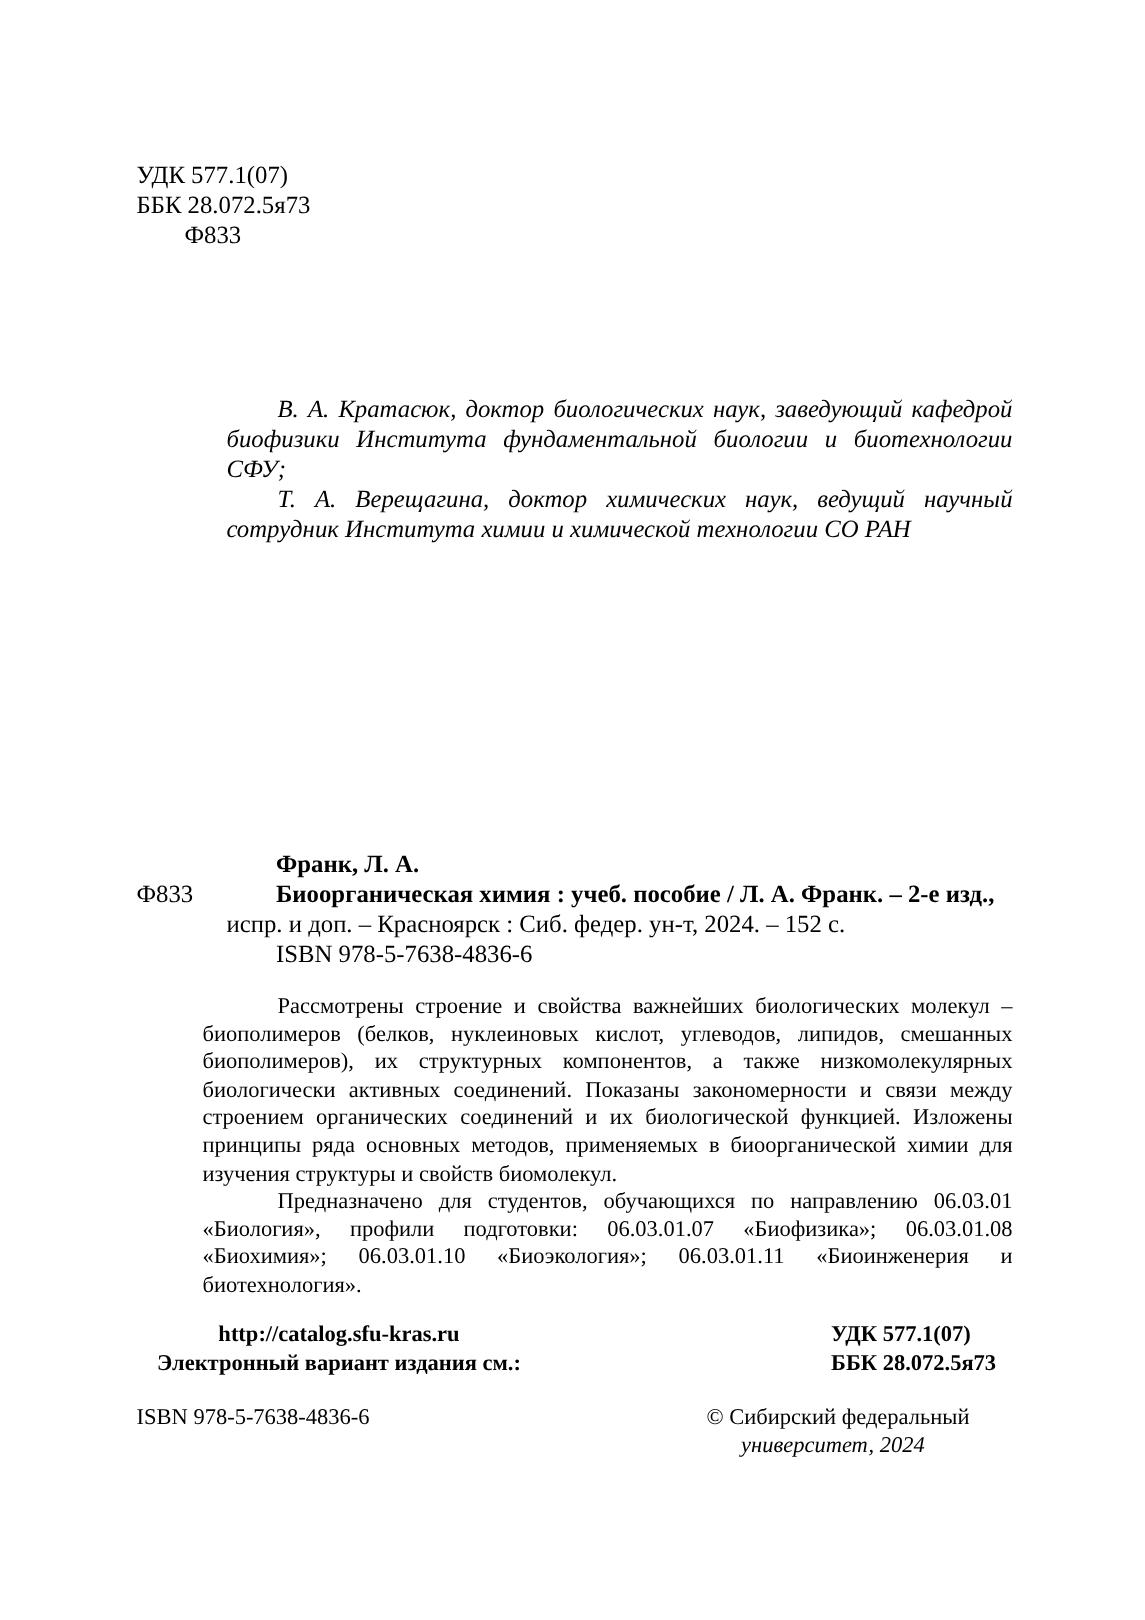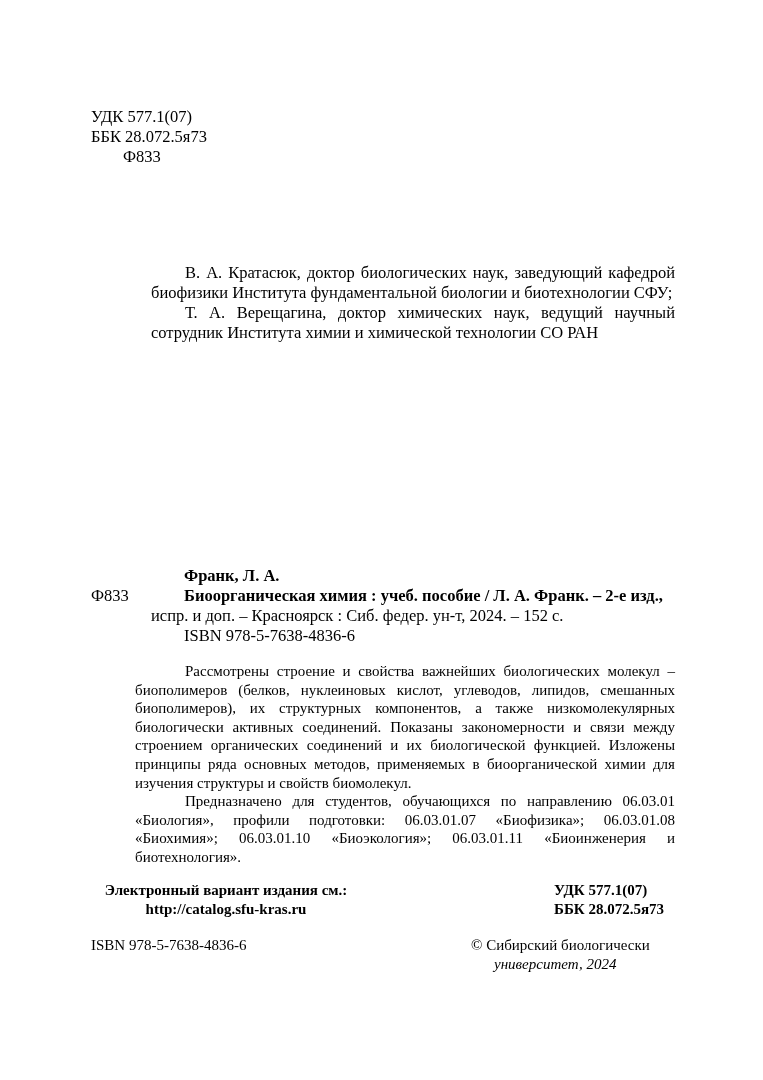--- a/index.html
+++ b/index.html
@@ -13,21 +13,21 @@
   .bold { font-weight: bold; }
 
   
   #udk-top { left: 91px; top: 107px; }
   #bbk-top { left: 91px; top: 127px; }
   #auth-top { left: 123px; top: 147px; }
 
   
   #rev-block { position: absolute; left: 151px; top: 263px; width: 524px; }
   #rev-title { letter-spacing: 3px; padding-left: 34px; }
-  .rev-p { text-align: justify; text-align-last: left; }
+  .rev-p { text-align: justify; text-align-last: left; font-style: italic; }
 
   
   #bib-author { left: 184px; top: 566px; }
   #bib-code { left: 91px; top: 586px; }
   #bib-block { position: absolute; left: 184px; top: 586px; width: 491px; }
   #bib-line1 { padding-left: 0; font-weight: bold; }
   #bib-line2 { margin-left: -33px; }
   #bib-isbn { }
 
   
@@ -61,20 +61,20 @@
   <div id="bib-line2" style="white-space:nowrap">испр. и доп. – Красноярск : Сиб. федер. ун-т, 2024. – 152 с.</div>
   <div id="bib-isbn">ISBN 978-5-7638-4836-6</div>
 </div>
 
 <div id="ann-block" class="t15">
   <p class="ann-p">Рассмотрены строение и свойства важнейших биологических молекул – биополимеров (белков, нуклеиновых кислот, углеводов, липидов, смешанных биополимеров), их структурных компонентов, а также низкомолекулярных биологически активных соединений. Показаны закономерности и связи между строением органических соединений и их биологической функцией. Изложены принципы ряда основных методов, применяемых в биоорганической химии для изучения структуры и свойств биомолекул.</p>
   <p class="ann-p">Предназначено для студентов, обучающихся по направлению 06.03.01 «Биология», профили подготовки: 06.03.01.07 «Биофизика»; 06.03.01.08 «Биохимия»; 06.03.01.10 «Биоэкология»; 06.03.01.11 «Биоинженерия и биотехнология».</p>
 </div>
 
 <div id="ev-block" class="abs t15 bold">
+  <div>http://catalog.sfu-kras.ru</div>
   <div>Электронный вариант издания см.:</div>
-  <div>http://catalog.sfu-kras.ru</div>
 </div>
 <div id="udk-bot" class="abs t15 bold">УДК 577.1(07)</div>
 <div id="bbk-bot" class="abs t15 bold">ББК 28.072.5я73</div>
 <div id="isbn-bot" class="abs t15">ISBN 978-5-7638-4836-6</div>
-<div id="copy-bot" class="abs t15">© Сибирский биологически</div>
+<div id="copy-bot" class="abs t15">© Сибирский федеральный</div>
 <div id="copy-bot2" class="abs t15">университет, 2024</div>
 
 </body></html>

